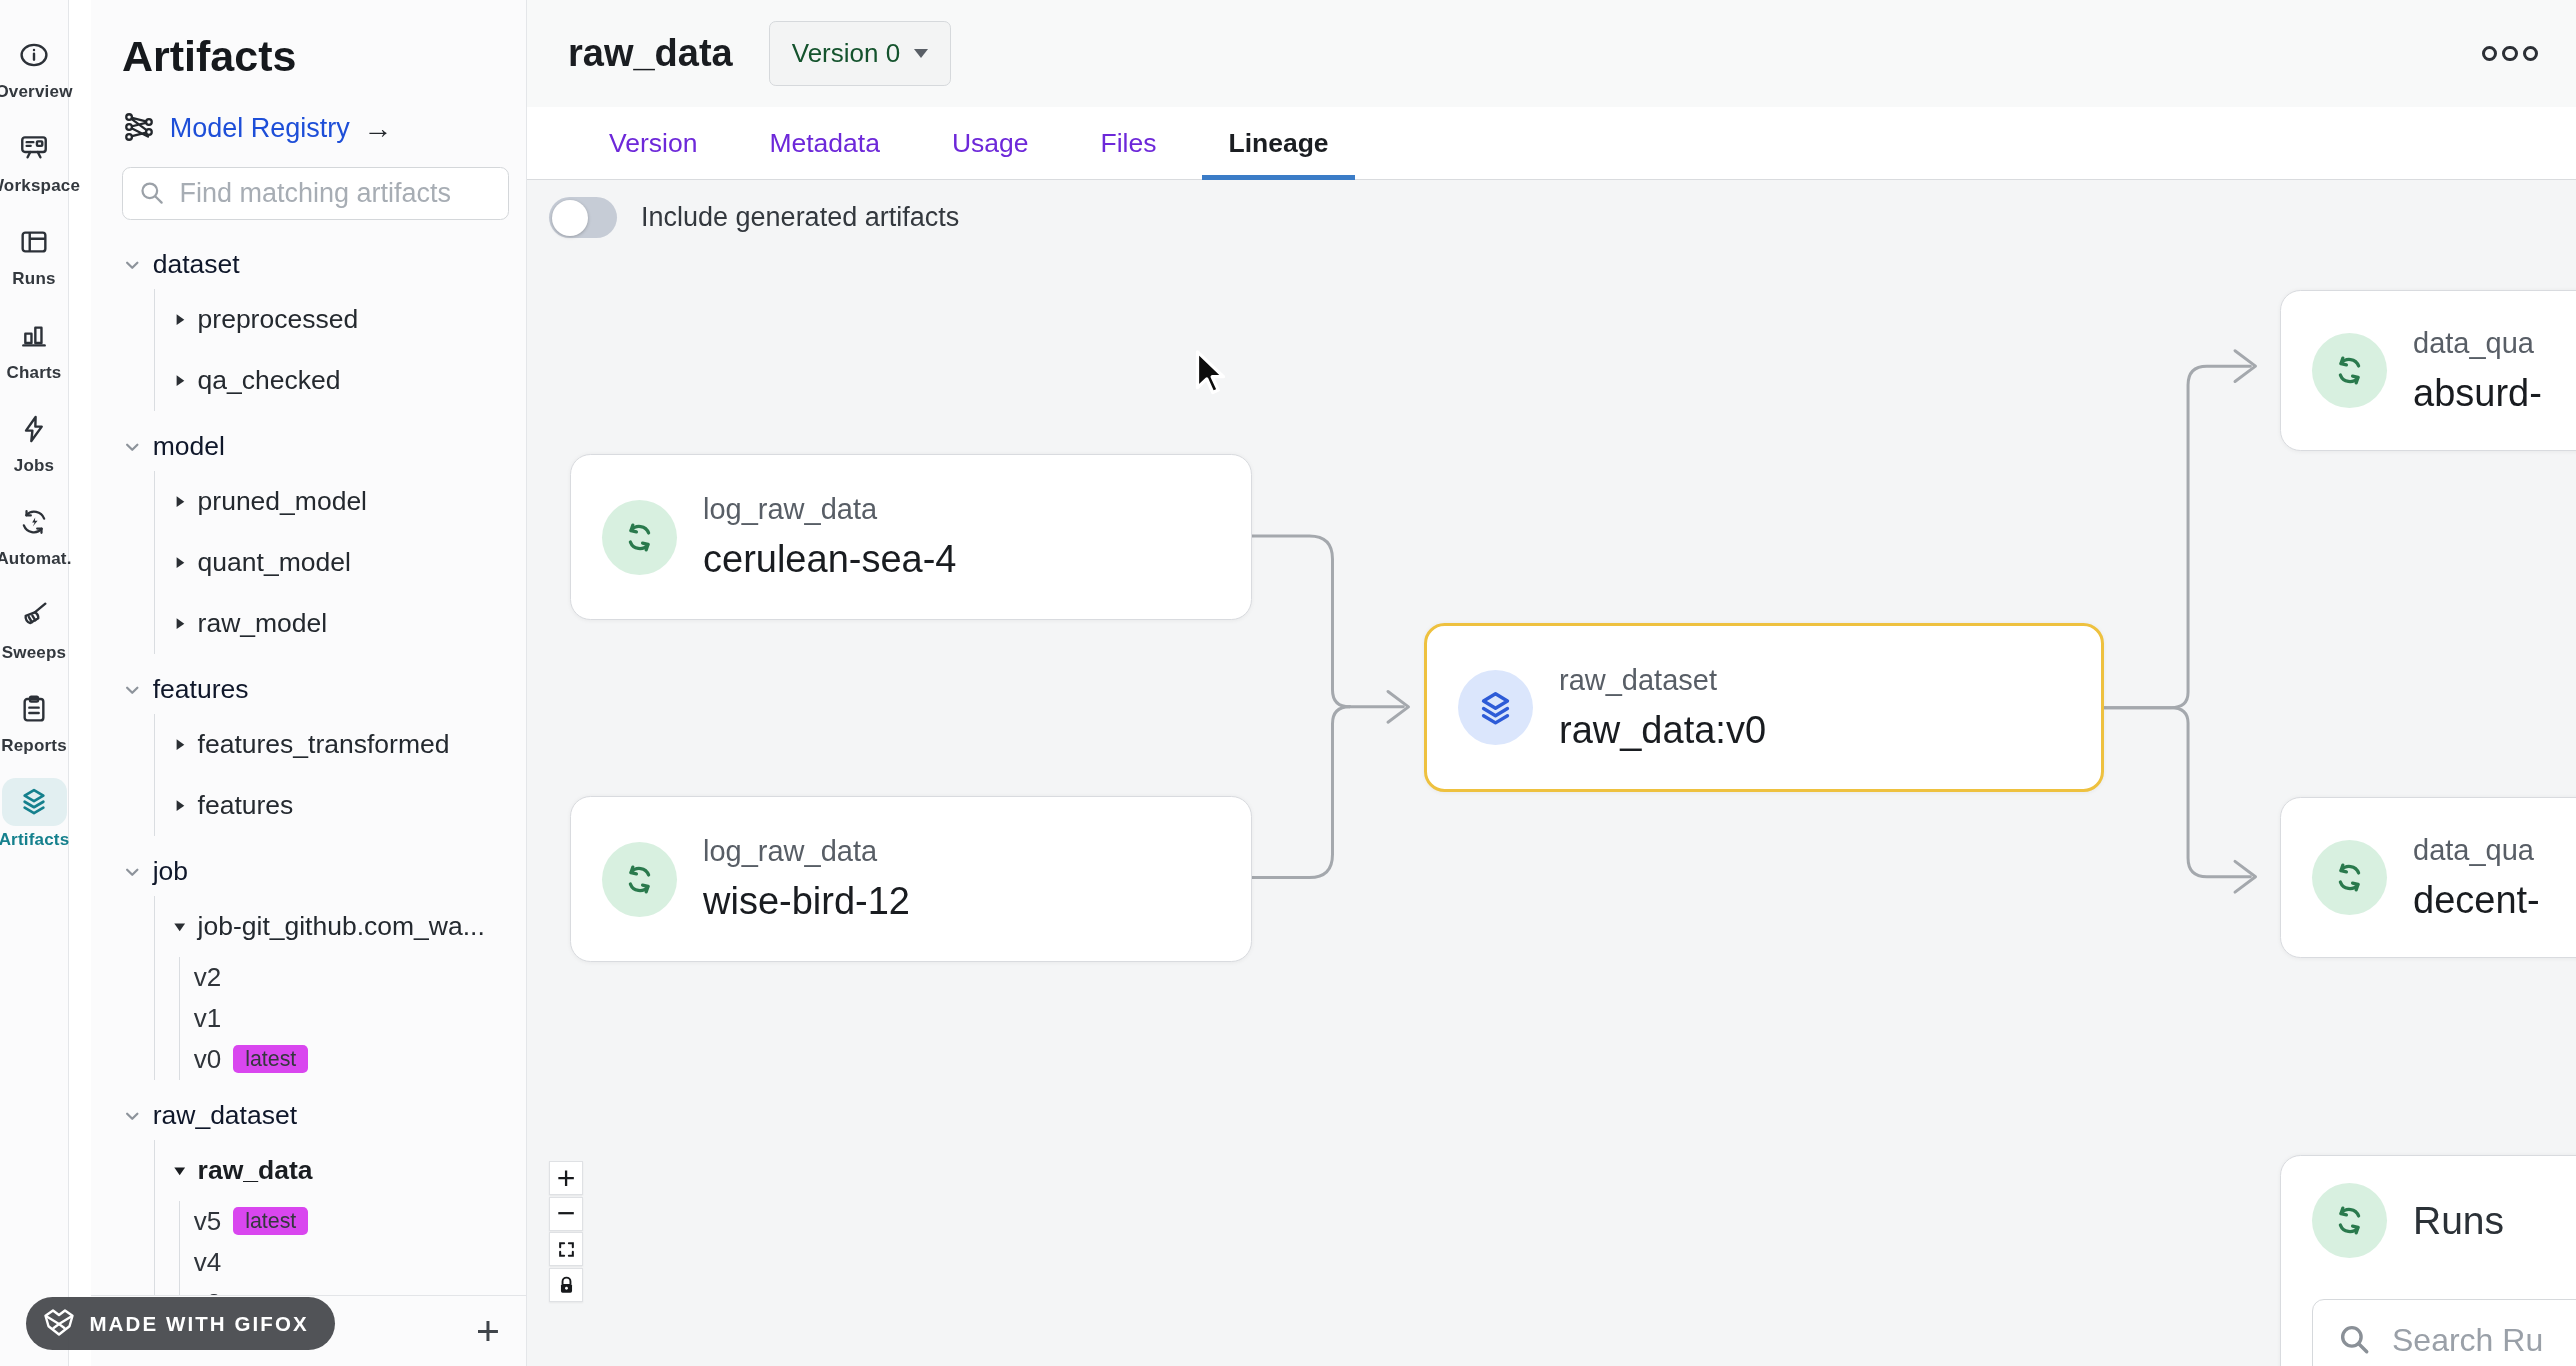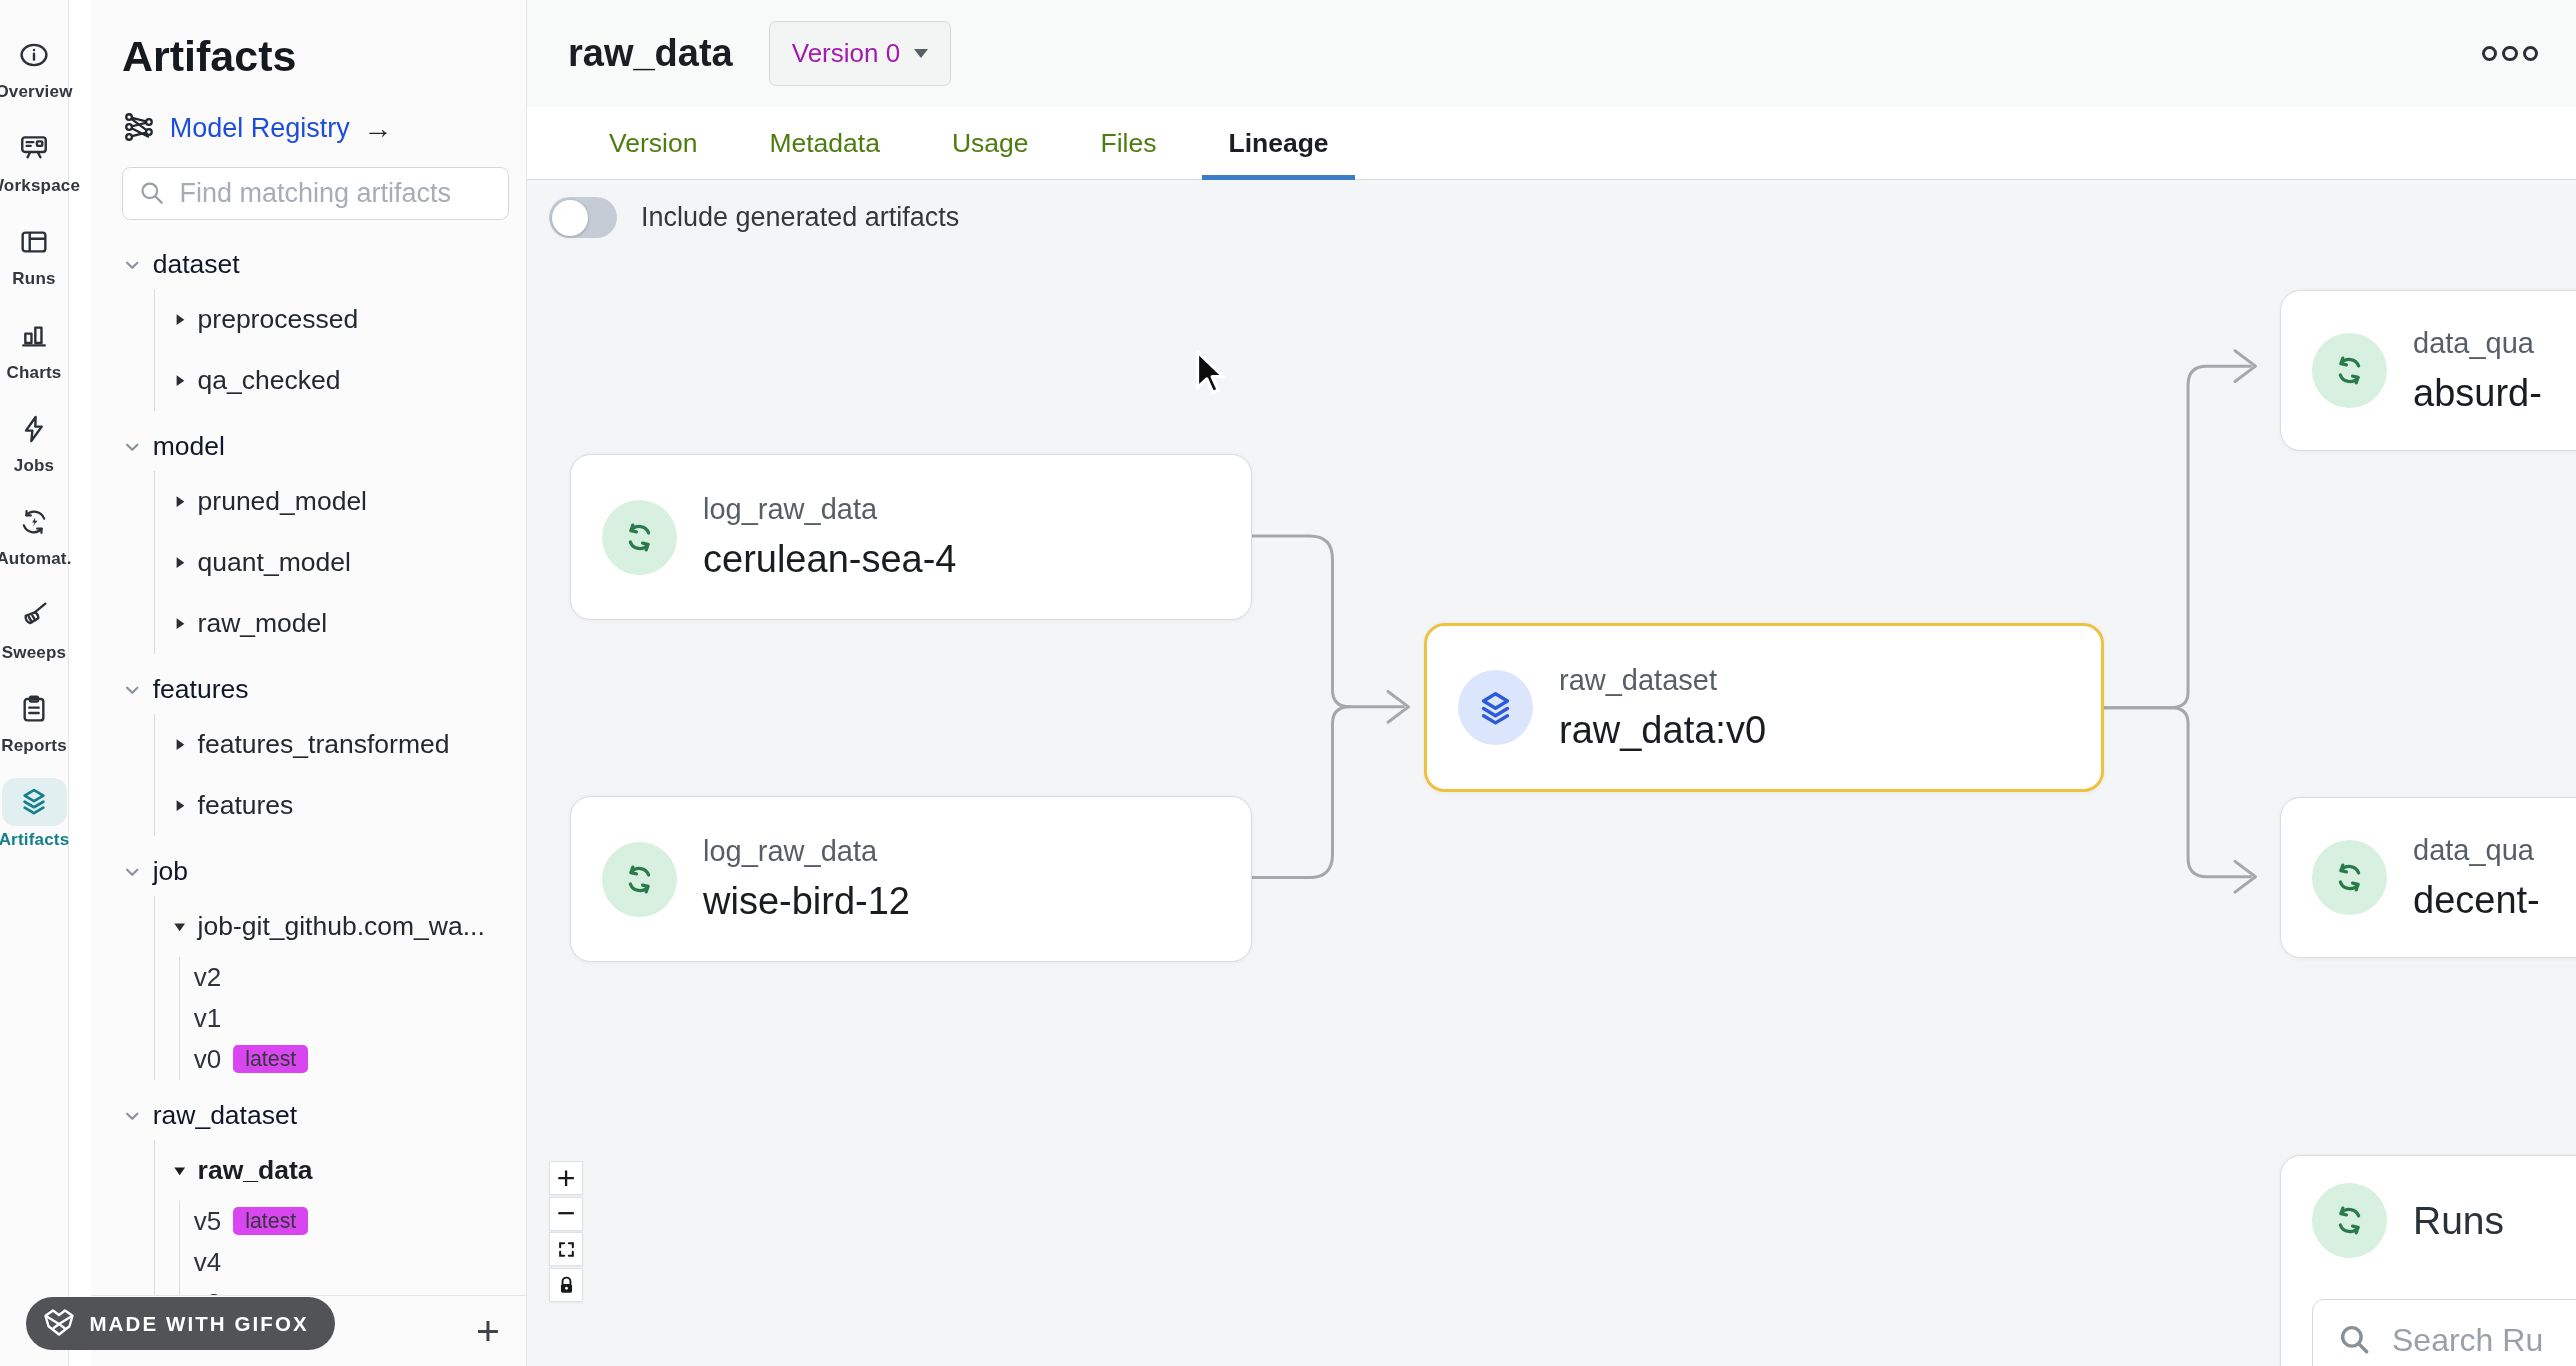--- a/index.html
+++ b/index.html
@@ -44,29 +44,29 @@
                 border-top:1.7px solid #e3e5e8;display:flex;align-items:center;justify-content:flex-end;
                 padding-right:26px;box-sizing:border-box;}
   .add-artifact{font-size:41px;font-weight:300;color:#3f444a;line-height:1;cursor:pointer;}
 
   
   .main{position:absolute;left:527px;top:0;right:0;bottom:0;}
   .main-header{height:107px;background:#f8f9f9;display:flex;align-items:center;padding-left:41px;box-sizing:border-box;}
   .page-title{font-size:38px;font-weight:700;color:#1a1d21;}
   .version-btn{margin-left:36px;height:63px;display:flex;align-items:center;gap:13.7px;padding:0 22px;
                background:#f3f4f4;border:1.7px solid #d6d9dc;border-radius:6.8px;cursor:pointer;}
-  .version-btn .vlabel{font-size:26px;color:#a21caf;}
+  .version-btn .vlabel{font-size:26px;color:#14532d;}
   .caret-down{width:0;height:0;border-left:7.7px solid transparent;border-right:7.7px solid transparent;
               border-top:9.4px solid #595f66;}
   .menu-dots{margin-left:auto;margin-right:38px;display:flex;gap:5.1px;cursor:pointer;}
   .menu-dots .ring{width:9.4px;height:9.4px;border:3.4px solid #2c3036;border-radius:50%;box-sizing:content-box;}
 
   .tab-row{height:73px;background:#ffffff;border-bottom:1.7px solid #d9dbde;display:flex;align-items:stretch;
            padding-left:82px;gap:72px;box-sizing:border-box;}
-  .tab{display:flex;align-items:center;font-size:26.5px;color:#4d7c0f;position:relative;cursor:pointer;}
+  .tab{display:flex;align-items:center;font-size:26.5px;color:#6d28d9;position:relative;cursor:pointer;}
   .tab.active{font-weight:600;color:#1b1e22;}
   .tab.active::after{content:"";position:absolute;left:-26px;right:-26px;bottom:-1.7px;height:6px;background:#3b7cc7;}
 
   .canvas{position:absolute;top:180px;left:0;right:0;bottom:0;background:#f4f5f6;overflow:hidden;}
 
   .toggle-row{position:absolute;left:22px;top:17px;display:flex;align-items:center;gap:24px;}
   .toggle{width:68px;height:41px;border-radius:20.5px;background:#c6ccd6;position:relative;cursor:pointer;flex:0 0 auto;}
   .toggle .knob{position:absolute;left:2.6px;top:2.6px;width:36px;height:36px;border-radius:50%;background:#fff;
                 box-shadow:0 0.9px 3.4px rgba(0,0,0,.25);}
   .toggle-label{font-size:27px;color:#33383e;}

